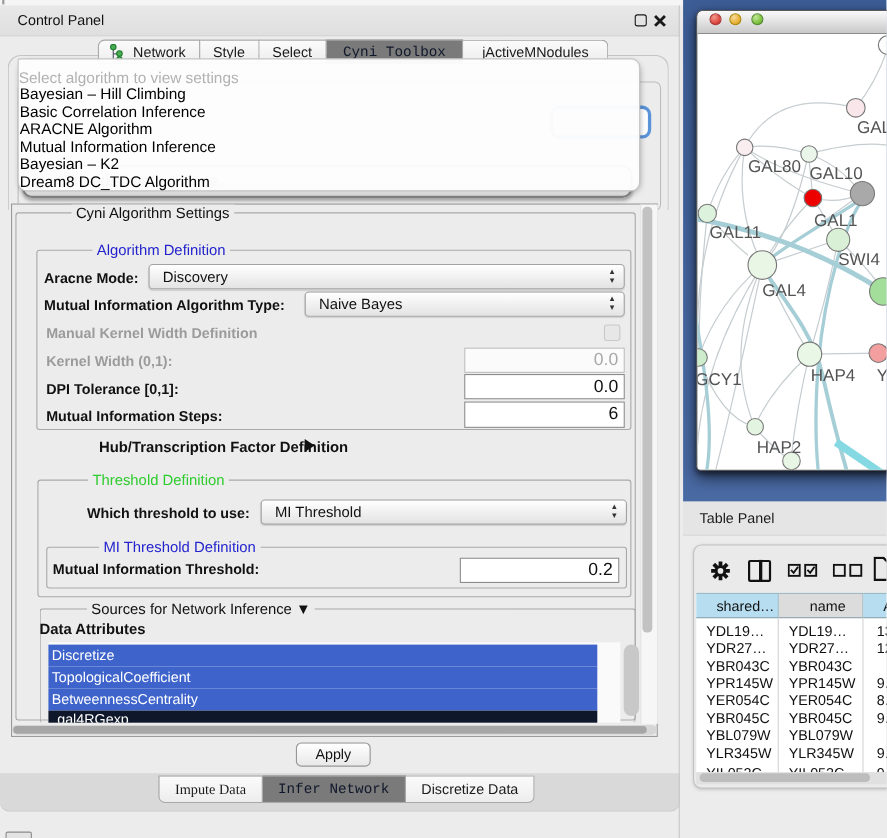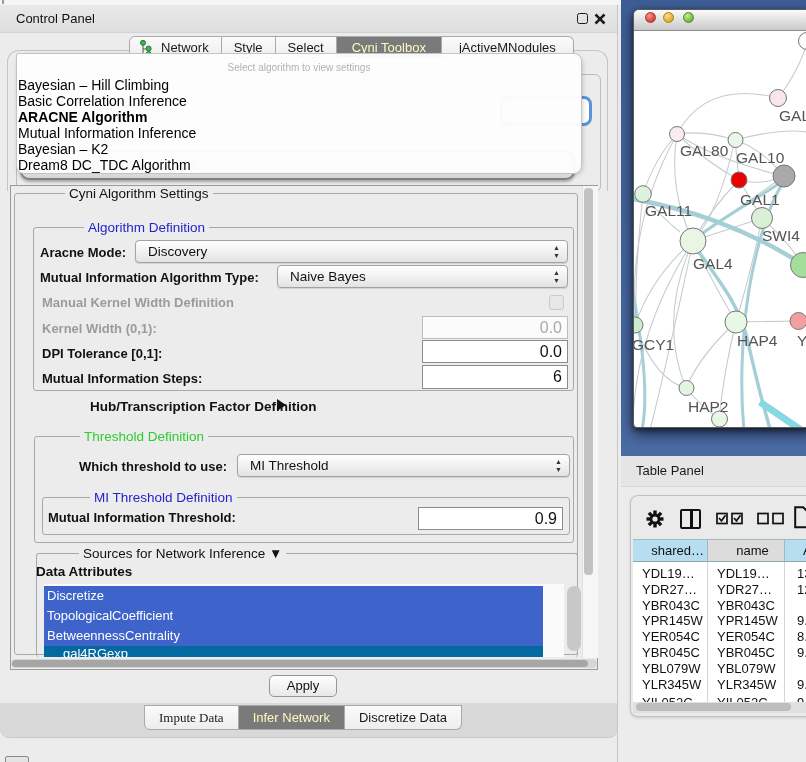--- a/index.html
+++ b/index.html
@@ -11,23 +11,23 @@
 #titlebar{left:0;top:5px;width:618px;height:27px;background:linear-gradient(#e9e8e8,#e0dfdf);
   border-bottom:1px solid #d2d2d2;}
 #titlebar .t{position:absolute;left:16px;top:6px;font-size:13px;color:#111;}
 #ic-float{position:absolute;left:577px;top:8px;width:9px;height:9px;border:1.8px solid #1a1a1a;border-radius:2.5px;}
 
 
 .tabbar{display:flex;}
 .tab{box-sizing:border-box;height:22px;line-height:21px;font-size:13px;color:#1a1a1a;
   background:linear-gradient(#fbfbfb,#ededed);border:1px solid #a9a9a9;border-left:none;
   padding:0 12px;white-space:nowrap;}
-.tab.first{border-left:1px solid #a9a9a9;border-top-left-radius:6px;margin-left:40px;}
+.tab.first{border-left:1px solid #a9a9a9;border-top-left-radius:6px;}
 .tab.last{border-top-right-radius:6px;}
-.tab.sel{background:#7a7a7a;color:#fef9c3;}
+.tab.sel{background:#7a7a7a;color:#0f172a;font-family:Liberation Mono, monospace;}
 .tabtop .tab.sel{padding:0 15px;}
 .tabtop .tab.last{padding:0 17px;}
 .tabtop .tab{border-bottom:1px solid #a9a9a9;}
 .tabtop .tab.first{border-top-left-radius:6px;}
 .tabtop .tab.last{border-top-right-radius:6px;}
 .tabtop .tab:first-child{border-top-left-radius:6px;border-left:1px solid #a9a9a9;}
 .tabtop .tab:last-child{border-top-right-radius:6px;}
 .tabbot .tab:first-child{border-bottom-left-radius:6px;border-left:1px solid #a9a9a9;font-family:Liberation Serif, serif;}
 .tabbot .tab:last-child{border-bottom-right-radius:6px;}
 #tabs-top{left:89px;top:36px;}
@@ -59,21 +59,21 @@
 
 #footer{left:0;top:703px;width:618px;height:34px;background:#d9d9d9;
   border-bottom:1px solid #c9c9c9;border-radius:0 0 9px 9px;}
 #applybtn{left:269px;top:675px;width:68px;height:22px;box-sizing:border-box;border:1px solid #969696;
   border-radius:5px;background:linear-gradient(#ffffff,#e8e8e8);font-size:13px;color:#111;
   text-align:center;line-height:20px;}
 
 #popup{left:16px;top:53px;width:564px;height:119px;background:rgba(253,253,253,0.97);
   border:1px solid #c4c4c4;border-radius:2px 8px 8px 8px;
   }
-#popup .hint{position:absolute;left:0;width:100%;top:8px;text-align:center;font-size:10px;color:#b2b2b2;}
+#popup .hint{position:absolute;left:0;width:100%;top:8px;font-size:14px;color:#b2b2b2;}
 #popup .it{position:absolute;left:1px;font-size:14px;color:#000;white-space:nowrap;}
 
 #ghost{left:20px;top:150px;width:555px;height:30px;box-sizing:border-box;
   border:2px solid #7f7f7f;border-radius:9px;background:linear-gradient(#f4f4f4,#d6d6d6);box-shadow:0 2px 3px rgba(0,0,0,0.3);}
 #bluecombo{left:500px;top:96px;width:92px;height:30px;box-sizing:border-box;
   border:3px solid #5b93d8;border-radius:8px;background:#fff;}
 
 #rsep{left:617px;top:5px;width:1px;height:757px;background:#c6c6c6;}
 #desktop{left:621px;top:0;width:185px;height:456px;background:linear-gradient(#3d5d96,#4a6aa4);}
 #netwin{left:633px;top:9px;width:180px;height:419px;border:1px solid #5a5a5a;border-radius:6px 6px 4px 4px;
@@ -134,30 +134,30 @@
 <div class="abs" style="left:42px;top:399px;font-size:13.5px;font-weight:bold;color:#111;padding-left:48px;">Hub/Transcription Factor Definition</div>
 <div class="abs" style="left:277px;top:399px;width:0;height:0;border-left:9px solid #111;border-top:6px solid transparent;border-bottom:6px solid transparent;"></div>
 
 <div class="abs gbox" style="left:34px;top:436px;width:540px;height:107px;"></div>
 <div class="abs gtitle green" style="left:32px;top:429px;">Threshold Definition</div>
 <div class="abs lbl" style="left:79px;top:459px;">Which threshold to use:</div>
 <div class="abs combo" style="left:237px;top:454px;width:333px;"><span>MI Threshold</span><span class="ar">▲<br>▼</span></div>
 <div class="abs gbox" style="left:42px;top:497px;width:528px;height:38px;"></div>
 <div class="abs gtitle blue" style="left:42px;top:490px;">MI Threshold Definition</div>
 <div class="abs lbl" style="left:48px;top:510px;">Mutual Information Threshold:</div>
-<div class="abs field" style="left:418px;top:507px;width:145px;height:23px;">0.9</div>
+<div class="abs field" style="left:418px;top:507px;width:145px;height:23px;">0.2</div>
 
 <div class="abs gbox" style="left:36px;top:553px;width:542px;height:104px;border-bottom:none;"></div>
 <div class="abs gtitle" style="left:31px;top:546px;">Sources for Network Inference ▼</div>
 <div class="abs lbl" style="left:36px;top:564px;font-size:13.5px;text-align:center;">Data Attributes</div>
 <div class="abs" style="left:44px;top:584px;width:520px;height:73px;background:#fafafa;"></div>
 <div class="abs selrow" style="top:586px;">Discretize</div>
 <div class="abs selrow" style="top:606px;">TopologicalCoefficient</div>
 <div class="abs selrow" style="top:626px;">BetweennessCentrality</div>
-<div class="abs" style="left:44px;top:646px;width:499px;height:11px;background:#0369a1;color:#fff;font-size:13px;line-height:15px;padding-left:19px;box-sizing:border-box;overflow:hidden;">gal4RGexp</div>
+<div class="abs" style="left:44px;top:646px;width:499px;height:11px;background:#0f172a;color:#fff;font-size:13px;line-height:15px;padding-left:8px;box-sizing:border-box;overflow:hidden;">gal4RGexp</div>
 <div class="abs vthumb" style="left:567px;top:586px;width:14px;height:65px;border-radius:7px;background:#c8c8c8;"></div>
 
 <div class="abs" style="left:582px;top:186px;width:15px;height:472px;background:#f6f6f6;border-left:1px solid #e2e2e2;"></div>
 <div class="abs vthumb" style="left:584px;top:188px;width:9px;height:387px;"></div>
 <div class="abs htrack" style="left:11px;top:659px;width:586px;height:9px;"></div>
 <div class="abs hthumb" style="left:12px;top:660px;width:576px;height:7px;"></div>
 
 <div class="abs" id="applybtn">Apply</div>
 <div class="abs" id="footer"></div>
 <div class="abs tabbar tabbot" id="tabs-bottom">
@@ -185,21 +185,21 @@
   <div class="tab">Style</div>
   <div class="tab">Select</div>
   <div class="tab sel">Cyni Toolbox</div>
   <div class="tab last">jActiveMNodules</div>
 </div>
 
 <div class="abs" id="popup">
   <div class="hint">Select algorithm to view settings</div>
   <div class="it" style="top:23px;">Bayesian – Hill Climbing</div>
   <div class="it" style="top:39px;">Basic Correlation Inference</div>
-  <div class="it" style="top:55px;font-weight:bold;">ARACNE Algorithm</div>
+  <div class="it" style="top:55px;font-weight:normal;">ARACNE Algorithm</div>
   <div class="it" style="top:71px;">Mutual Information Inference</div>
   <div class="it" style="top:87px;">Bayesian – K2</div>
   <div class="it" style="top:103px;">Dream8 DC_TDC Algorithm</div>
 </div>
 
 <div class="abs" id="rsep"></div>
 <div class="abs" id="desktop"></div>
 
 <div class="abs" id="netwin">
     <div id="nettitle"></div>

